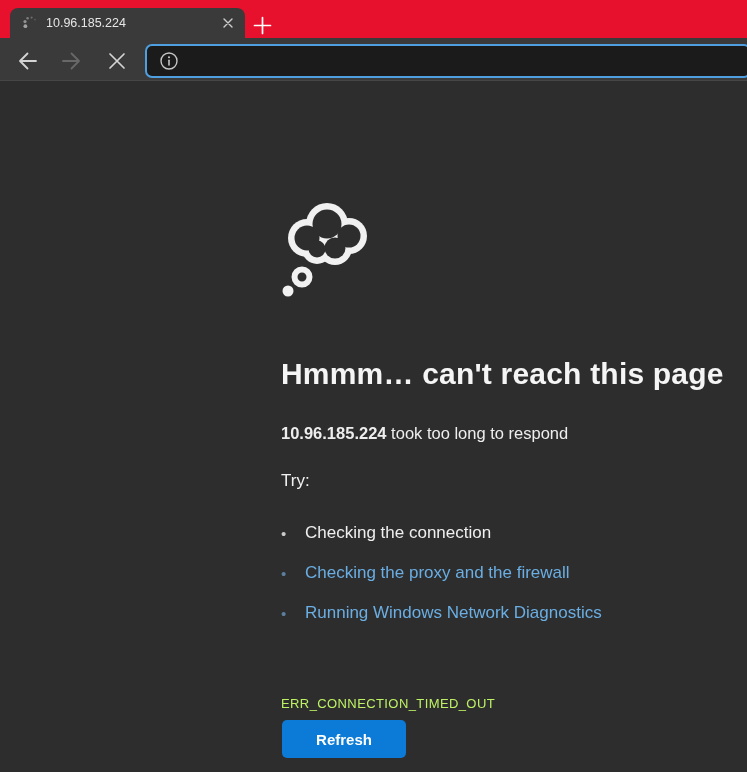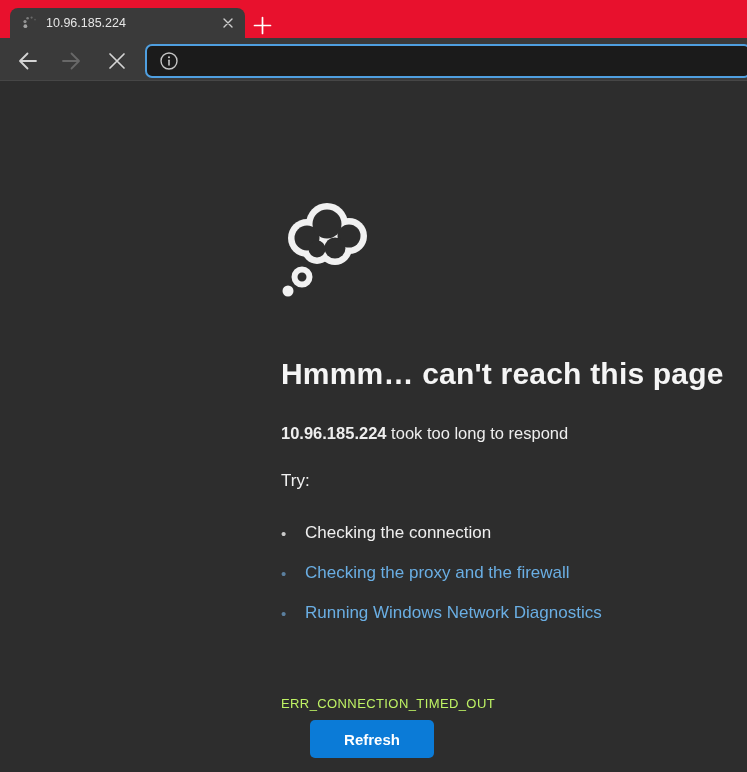--- a/index.html
+++ b/index.html
@@ -111,21 +111,20 @@
     font-size: 13px; color: #bef264; letter-spacing: 0.4px; margin-top: 48px;
   }
   .refresh-btn {
     position: absolute; left: 282px; top: 639px;
     width: 124px; height: 38px;
     background: #0b7bd7; color: #ffffff;
     border: none; border-radius: 5px;
     font-family: "Liberation Sans", sans-serif;
     font-size: 15px; font-weight: bold;
     cursor: pointer;
-    margin-left: 28px;
   }
 </style>
 </head>
 <body>
 
 <div class="tab-strip">
   <div class="tab">
     <svg class="tab-favicon" viewBox="0 0 16 16">
       <circle cx="3.4" cy="11.2" r="1.9" fill="#a8a8a8" opacity="0.95"></circle>
       <circle cx="3.0" cy="6.6" r="1.6" fill="#a8a8a8" opacity="0.8"></circle>

